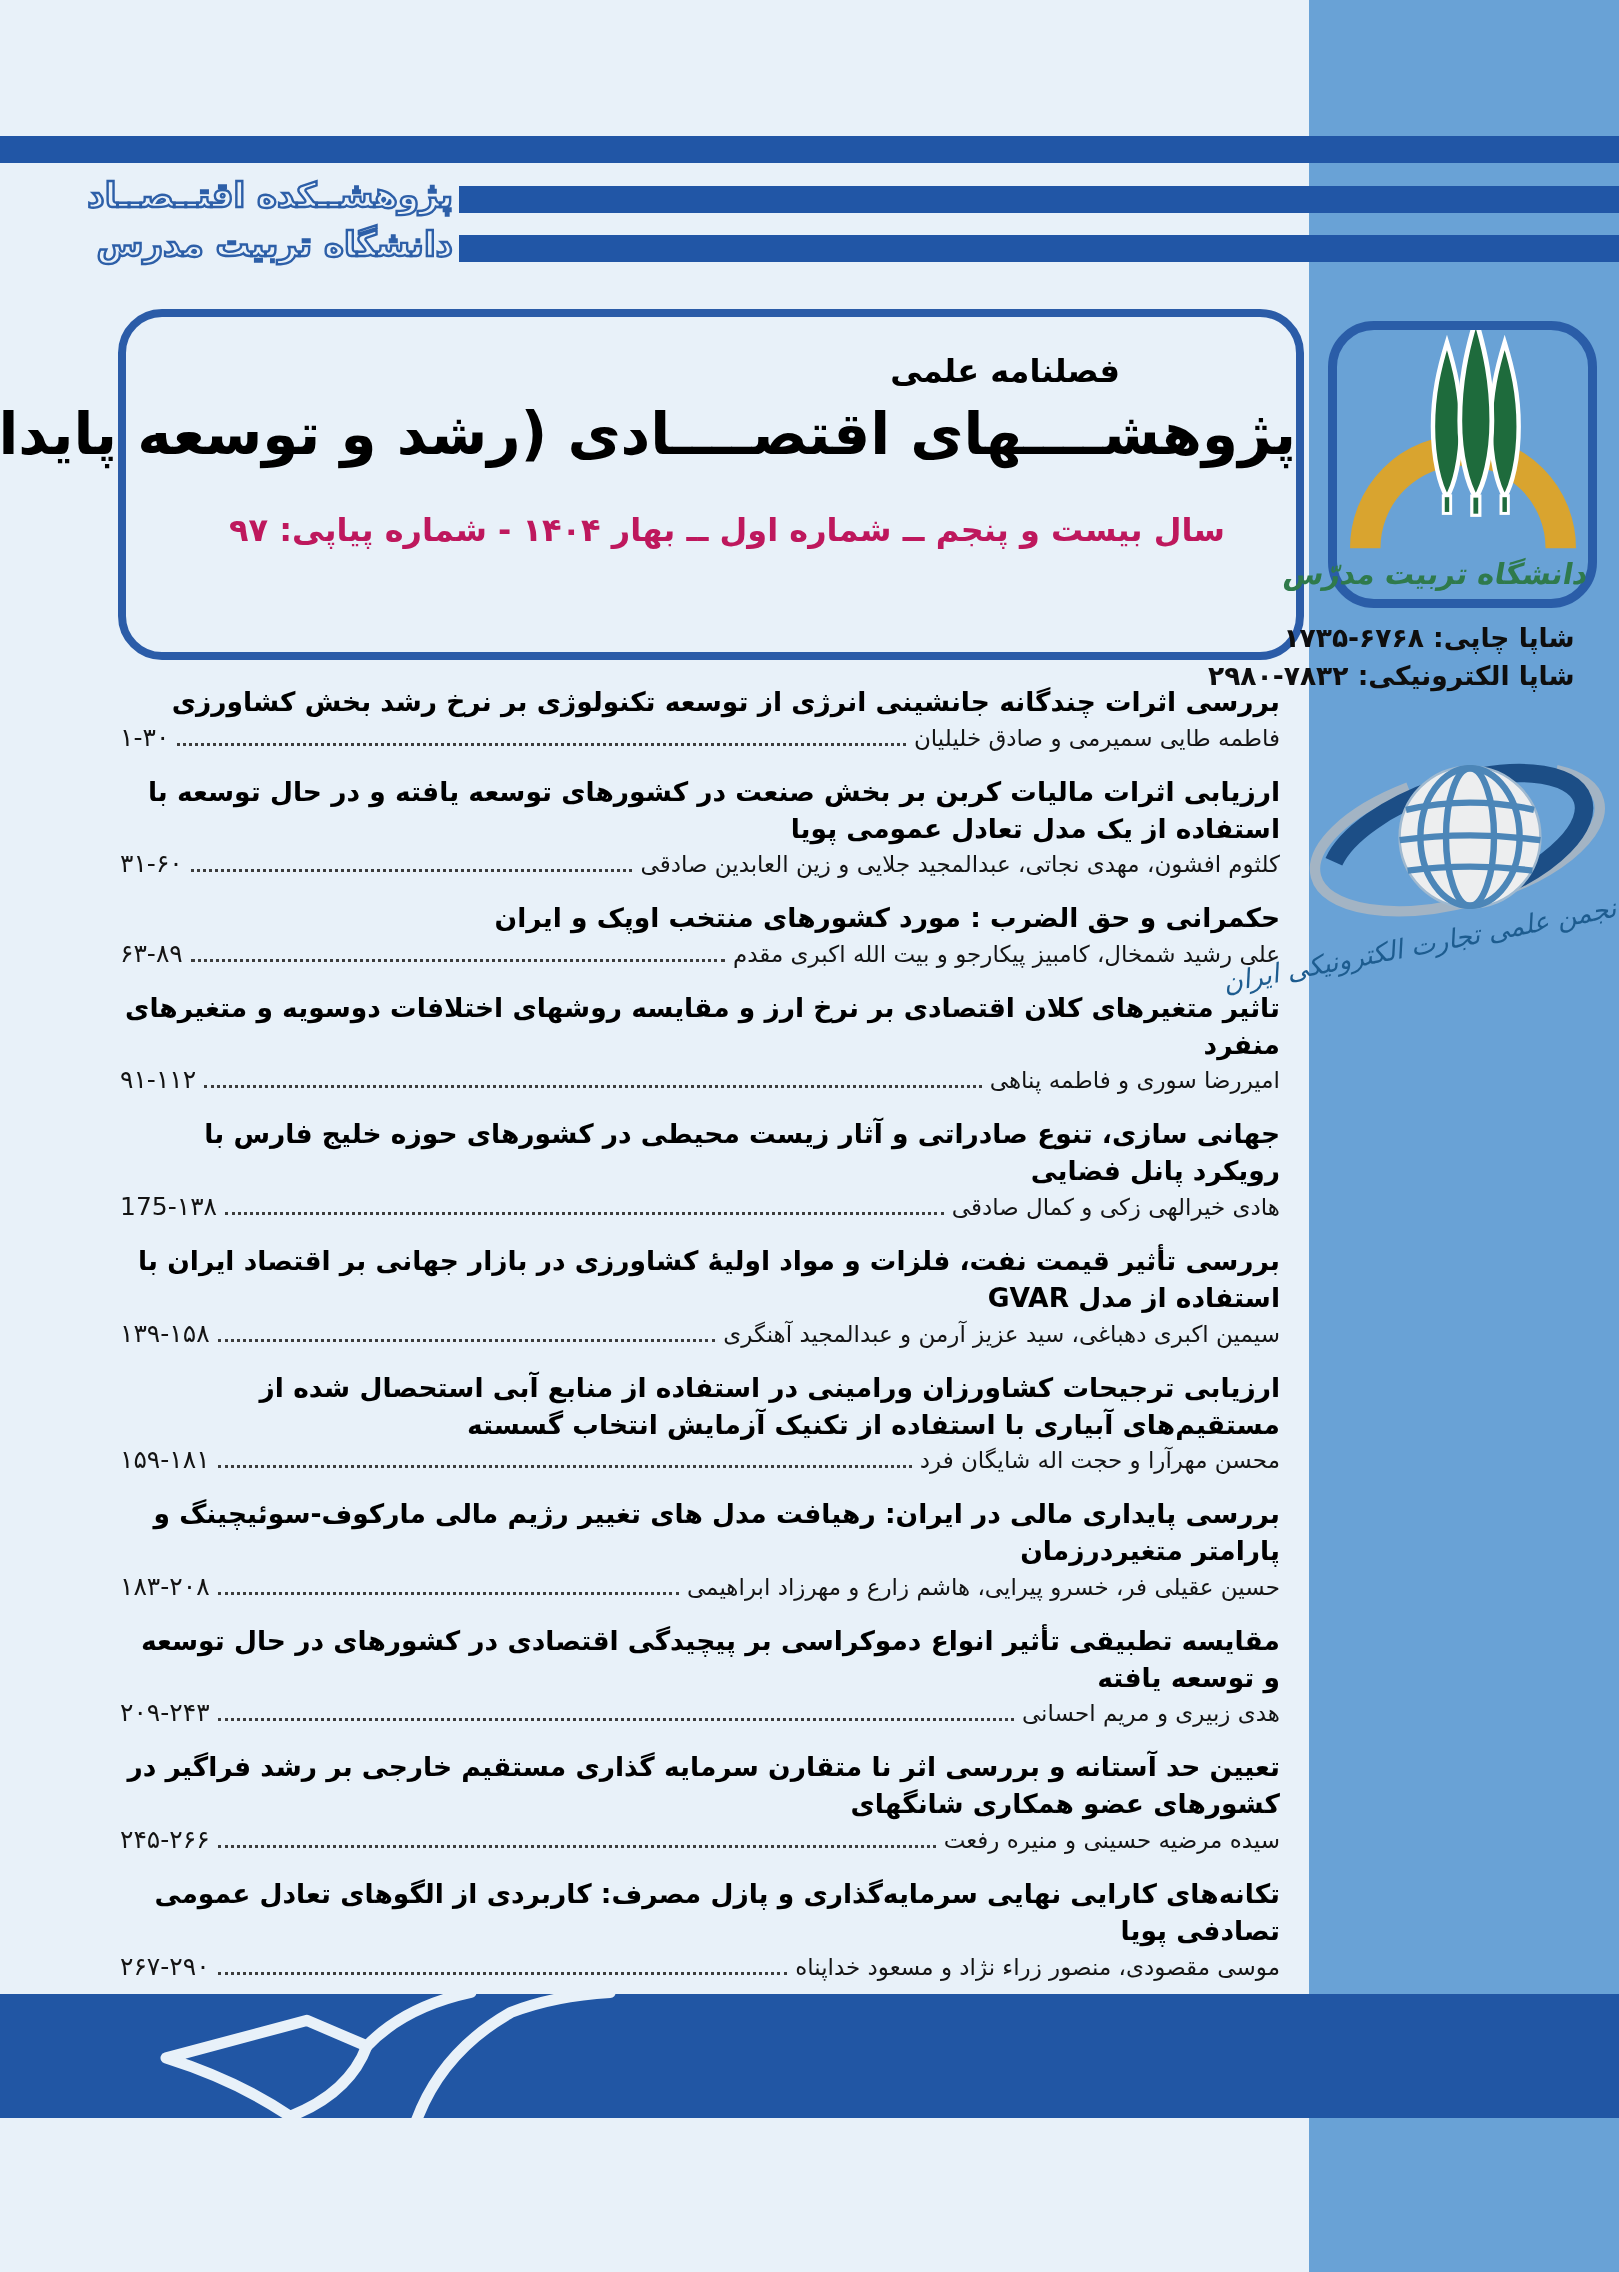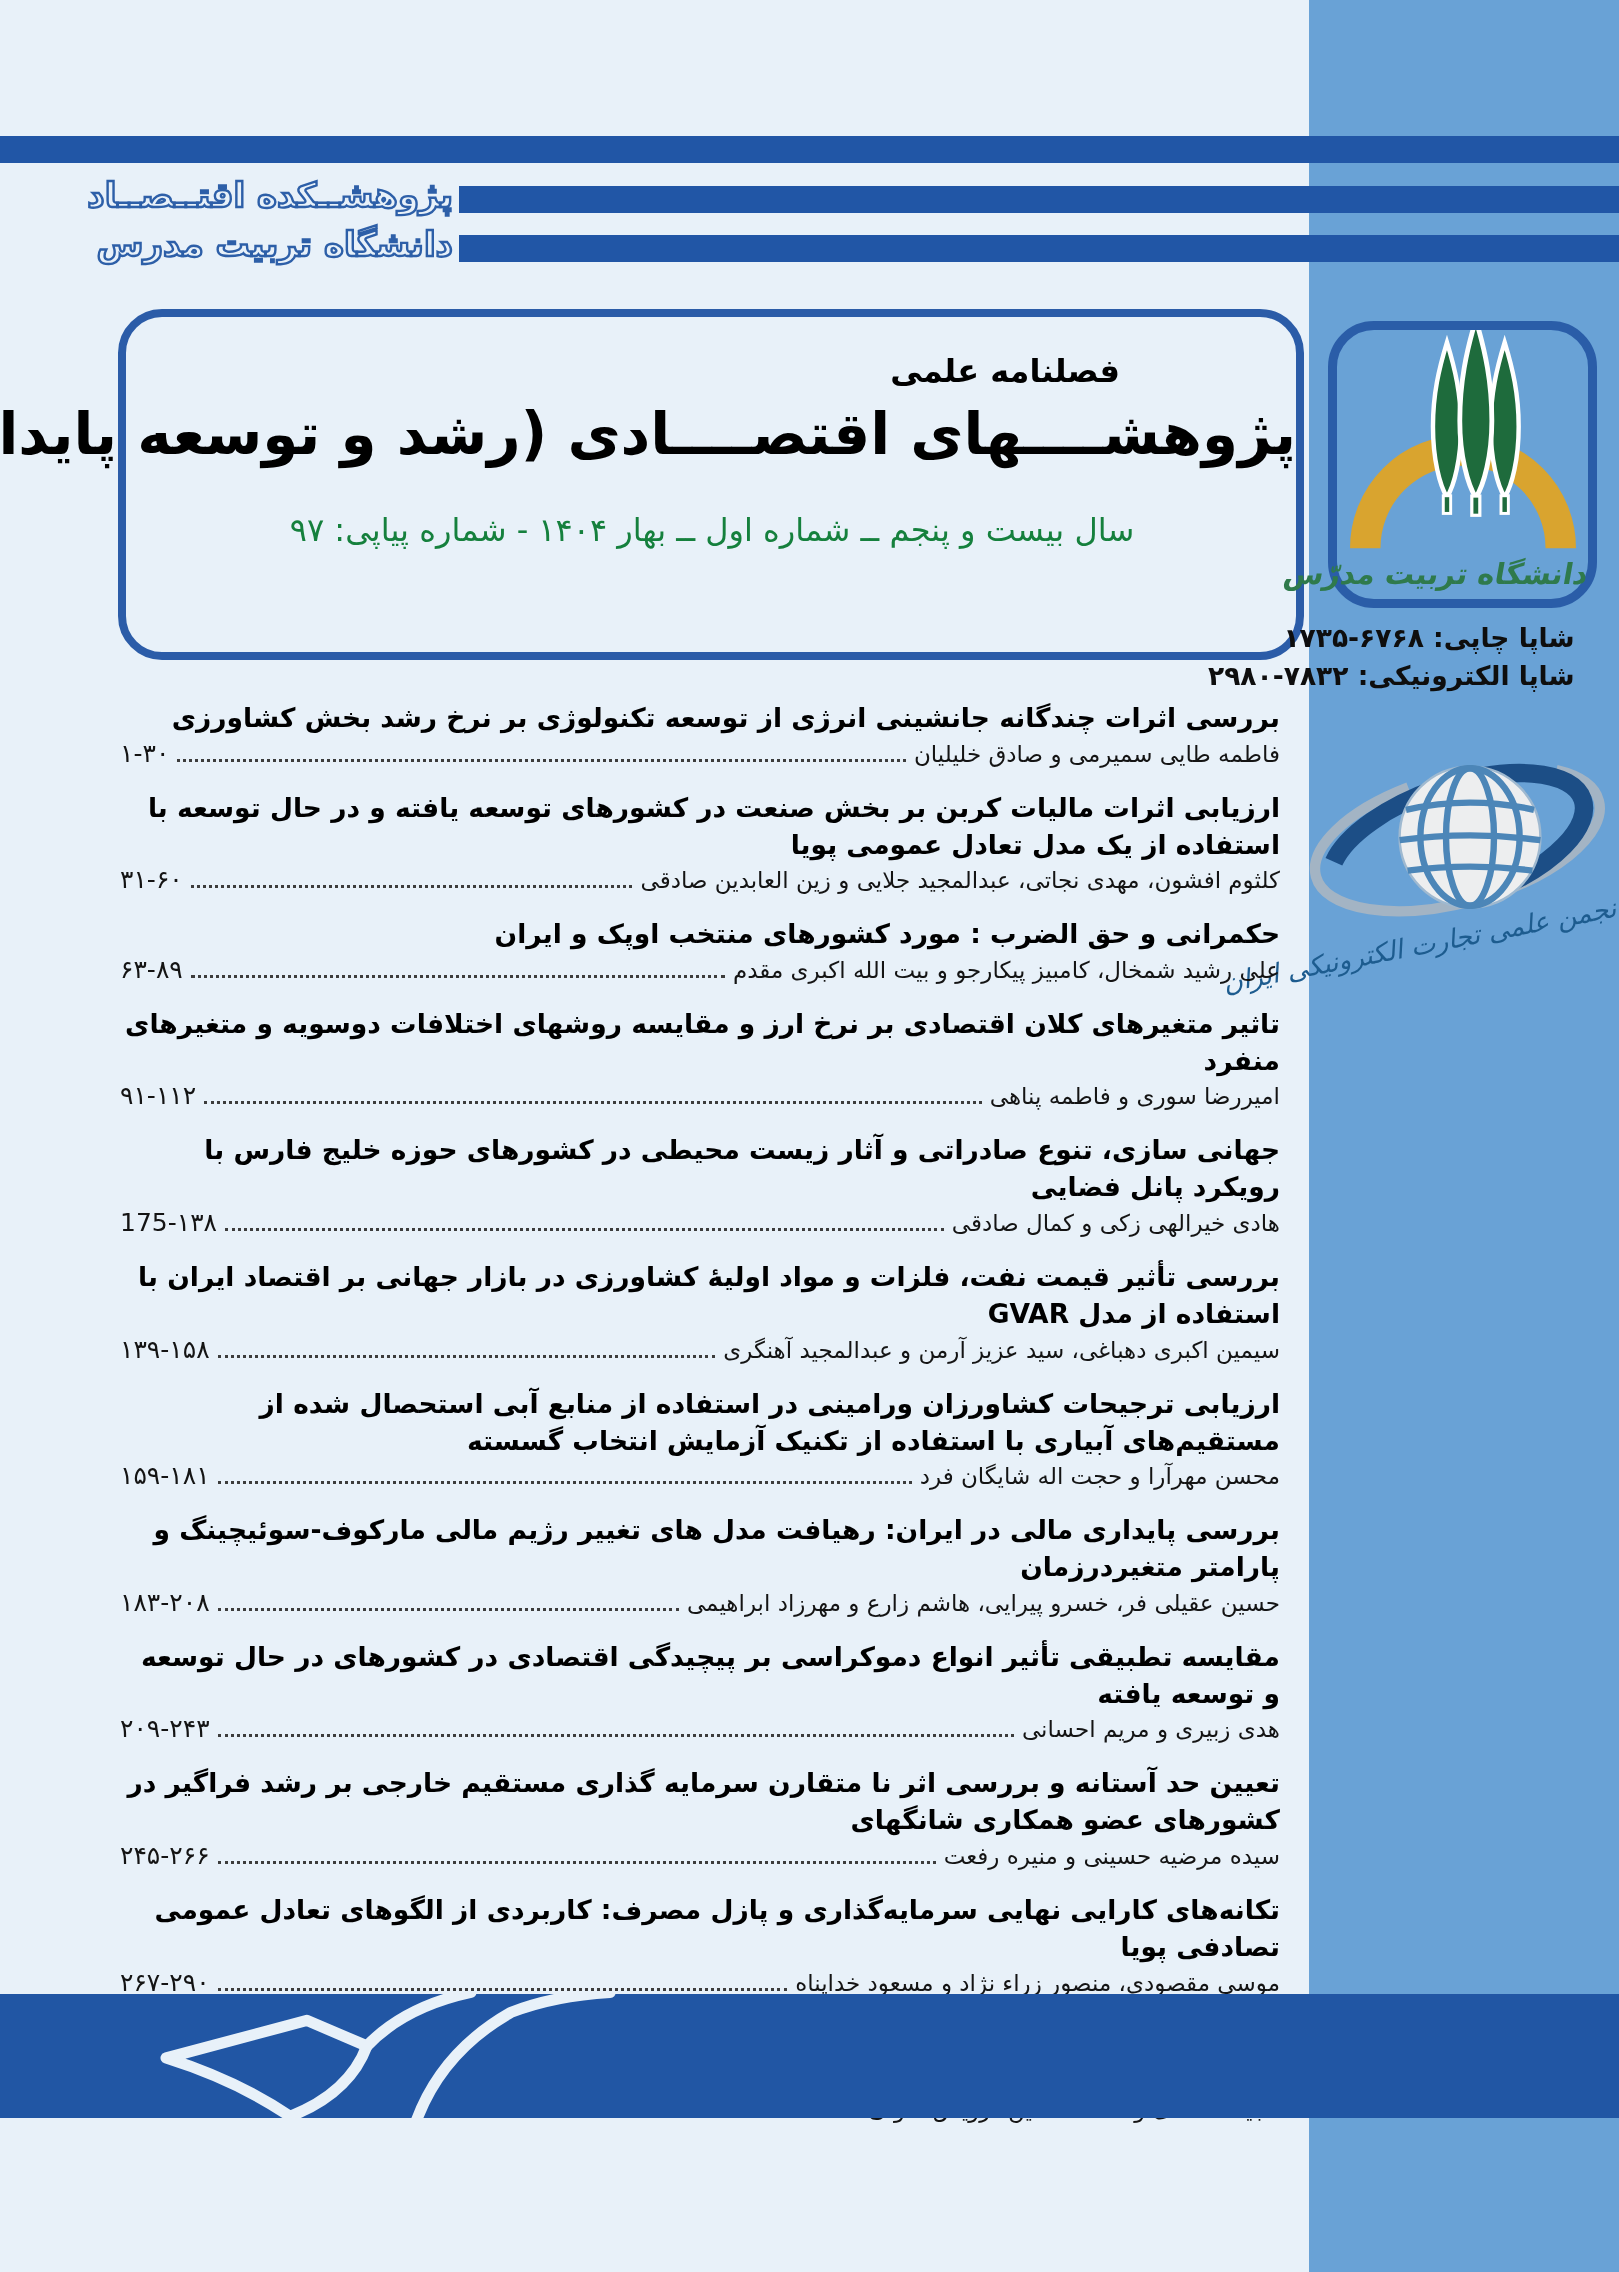--- a/index.html
+++ b/index.html
@@ -21,41 +21,41 @@
   }
   #label-institute{top:175px;text-align:center;}
   #label-university{top:224px;}
 
   
   #title-box{position:absolute;left:118px;top:309px;width:1186px;height:351px;
     border:8.8px solid #2B5CA8;border-radius:44px;box-sizing:border-box;}
   #kicker{position:absolute;top:35px;right:176px;font-size:32px;font-weight:bold;color:#000;}
   #journal-title{position:absolute;top:83px;left:0;width:100%;text-align:center;
     font-size:58px;font-weight:bold;color:#000;white-space:nowrap;}
-  #journal-subtitle{position:absolute;top:194px;left:1px;width:100%;text-align:center;
-    font-size:32px;font-weight:normal;color:#15803d;white-space:nowrap;}
+  #journal-subtitle{position:absolute;top:194px;left:16px;width:100%;text-align:center;
+    font-size:32px;font-weight:bold;color:#be185d;white-space:nowrap;}
 
   
   #tmu-box{position:absolute;left:1328px;top:321px;width:269px;height:287px;
     border:9.6px solid #2A5DA8;border-radius:46px;box-sizing:border-box;}
   #tmu-caption{position:absolute;left:0;bottom:8px;width:100%;text-align:center;
     font-size:29px;color:#2F7A4C;font-weight:bold;transform:skewX(-10deg);white-space:nowrap;}
 
   
   #issn{position:absolute;left:1309px;top:619px;width:288px;padding-left:0;padding-right:22.4px;
     text-align:right;direction:rtl;color:#0E0E0E;font-weight:bold;font-size:26.5px;line-height:38px;box-sizing:border-box;white-space:nowrap;}
   .num-ltr{direction:ltr;unicode-bidi:isolate;}
 
   
   #ecom-logo{position:absolute;left:1309px;top:737px;width:310px;height:216px;}
   #ecom-caption{position:absolute;left:1281px;top:923px;width:345px;text-align:center;
     font-size:26.5px;color:#1D5C8F;font-style:italic;transform:rotate(-11deg);white-space:nowrap;}
 
   
-  #toc{position:absolute;right:339px;top:699px;width:1160px;direction:rtl;}
+  #toc{position:absolute;right:339px;top:683px;width:1160px;direction:rtl;}
   .toc-entry{margin-bottom:19px;}
   .toc-title{font-size:26.5px;line-height:37px;font-weight:bold;color:#000;text-align:right;}
   .toc-byline{display:flex;align-items:flex-end;margin-top:1.6px;color:#141414;}
   .toc-authors{white-space:nowrap;font-size:23px;line-height:32px;}
   .toc-leader{flex:1 1 auto;border-bottom:3.2px dotted #3C3C3C;margin:0 8px 8px 8px;min-width:24px;}
   .toc-pages{white-space:nowrap;font-size:25px;line-height:32px;direction:ltr;unicode-bidi:isolate;}
 
   
   #bottom-band{position:absolute;left:0;top:1994px;width:1619px;height:124px;background:#2156A4;}
   #bird-logo{position:absolute;left:144px;top:1994px;}

